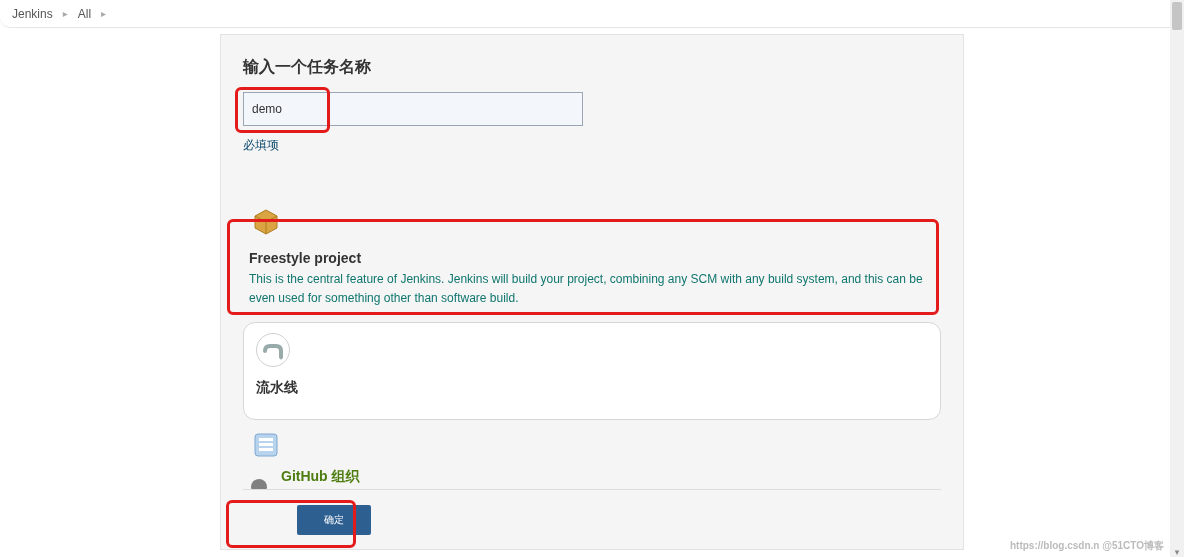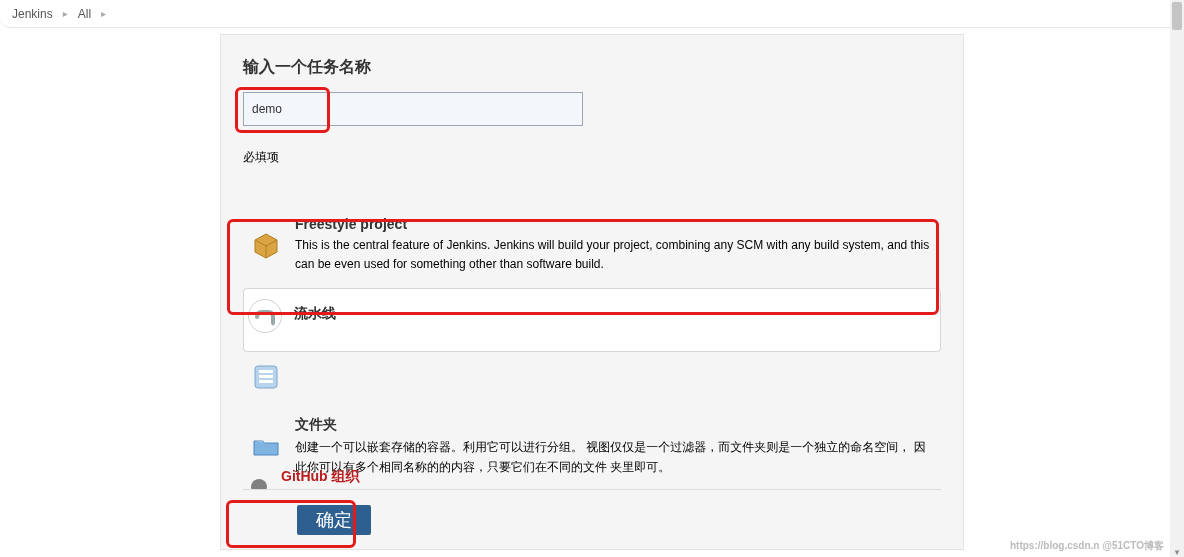--- a/index.html
+++ b/index.html
@@ -51,46 +51,47 @@
     height: 26px;
     border: 1px solid #9aa6b5;
     background: #f3f6fb;
     padding: 16px 8px;
     font-size: 12px;
     color: #333;
     outline: none;
   }
   .required-hint {
     font-size: 12px;
-    color: #000000;
-    margin-top: 23px;
+    color: #0c4a6e;
+    margin-top: 11px;
   }
   
   .anno {
     position: absolute;
     border: 3px solid #e41b1b;
     border-radius: 6px;
     pointer-events: none;
   }
   .anno1 { left: 235px; top: 87px; width: 95px; height: 46px; }
   .anno2 { left: 227px; top: 219px; width: 712px; height: 96px; }
   .anno3 { left: 226px; top: 500px; width: 130px; height: 48px; }
   
   .items { margin-top: 42px; }
   .item {
     display: flex;
-    align-items: center;
+    align-items: flex-start;
     padding: 8px 6px 14px 6px;
     gap: 12px;
+    flex-direction: column;
   }
   .item.selected {
     background: #fff;
     border: 1px solid #d6d6d6;
-    border-radius: 4px;
-    padding: 10px 8px 18px 4px;
+    border-radius: 12px;
+    padding: 10px 8px 18px 12px;
   }
   .item .icon-wrap {
     width: 34px;
     height: 34px;
     flex: 0 0 34px;
     display: flex;
     align-items: center;
     justify-content: center;
   }
   .item .icon-wrap.circled {
@@ -100,21 +101,21 @@
   }
   .item-body { flex: 1; }
   .item-title {
     font-weight: bold;
     font-size: 14px;
     color: #333;
     margin-bottom: 4px;
   }
   .item-desc {
     font-size: 12px;
-    color: #000000;
+    color: #0f766e;
     line-height: 1.6;
   }
   
   .footer {
     position: absolute;
     left: 22px;
     right: 22px;
     bottom: 0;
     height: 60px;
     border-top: 1px solid #ddd;
@@ -122,21 +123,21 @@
     display: flex;
     align-items: center;
     padding-left: 54px;
   }
   .ok-btn {
     background: #2e5f91;
     color: #fff;
     border: none;
     width: 74px;
     height: 30px;
-    font-size: 18px;
+    font-size: 10px;
     cursor: pointer;
     border-radius: 2px;
   }
   
   .cut-row {
     position: absolute;
     left: 22px;
     bottom: 40px;
     display: flex;
     align-items: center;
@@ -253,21 +254,21 @@
     </div>
 
     
     <div class="cut-row">
       <div class="icon-wrap circled" style="opacity:.6">
         <svg width="20" height="20" viewBox="0 0 20 20">
             <circle cx="10" cy="10" r="8" fill="#333"></circle>
           </svg>
       </div>
       <div class="item-body">
-        <div class="item-title" style="color:#b91c1c">GitHub 组织</div>
+        <div class="item-title" style="color:#4d7c0f">GitHub 组织</div>
         <div class="item-desc">扫描一个 GitHub 组织（或者个人账户）的所有仓库来匹配已定义的标记。</div>
       </div>
     </div>
 
     <div class="footer">
       <button class="ok-btn">确定</button>
     </div>
 
   </div>
 

